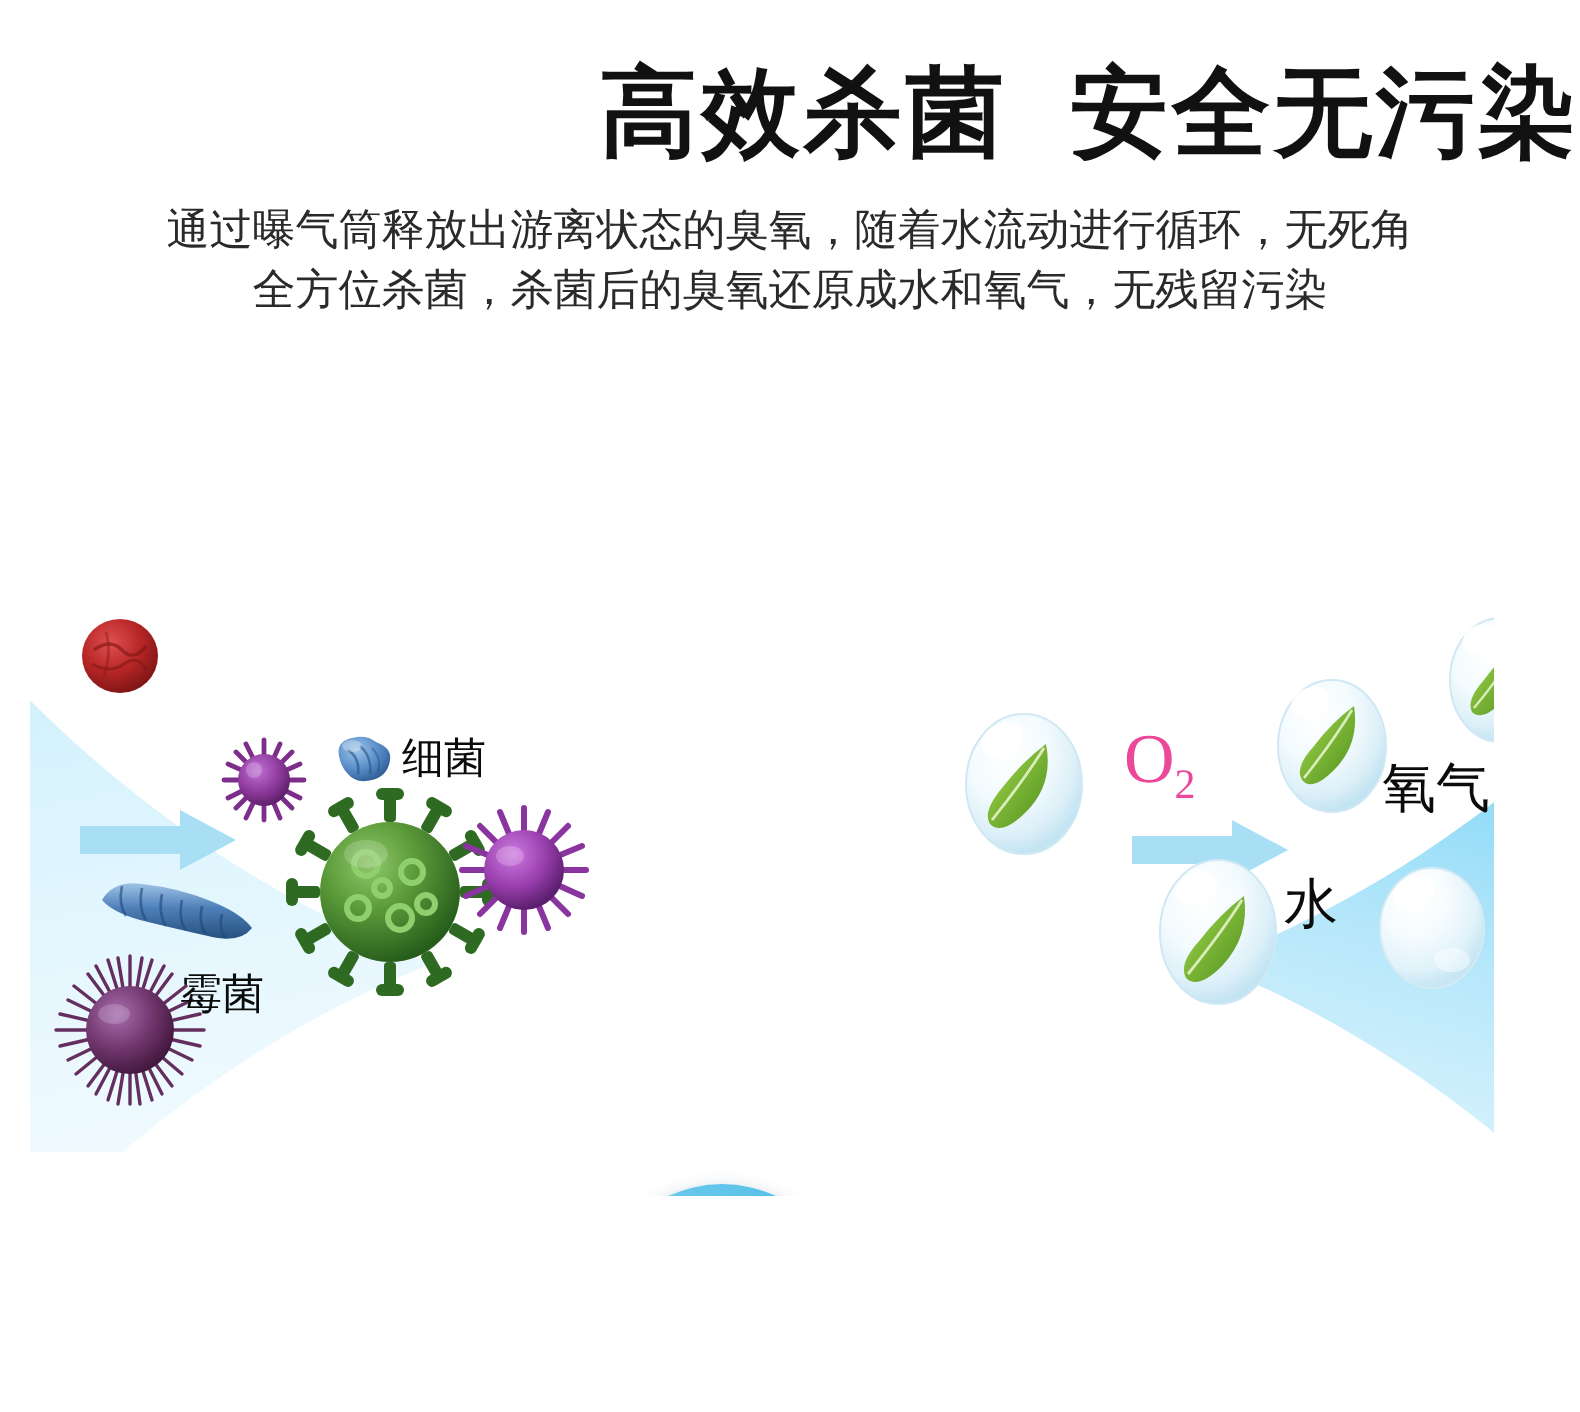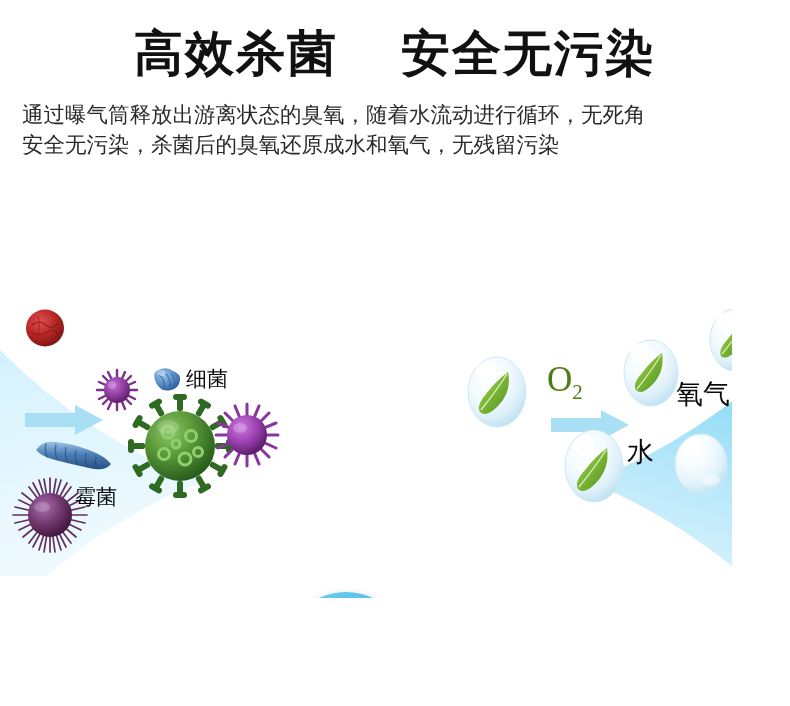--- a/index.html
+++ b/index.html
@@ -4,33 +4,33 @@
 <style>
   html,body{margin:0;padding:0;background:#ffffff;}
   body{
     width:790px;height:706px;position:relative;overflow:hidden;
     font-family:"Liberation Serif","DejaVu Serif",serif;
   }
 
   
   #header{position:absolute;left:0;top:0;width:790px;}
   #title{
-    text-align:center;font-size:49px;line-height:1.0;font-weight:700;
+    text-align:right;font-size:49px;line-height:1.0;font-weight:700;
     color:#111111;letter-spacing:2px;margin-top:33px;
-    font-family:Liberation Mono, monospace;
+    font-family:Liberation Sans, sans-serif;
     white-space:pre;
   }
   #subtitle{
-    font-size:21.5px;line-height:30px;color:#2a2a2a;
+    text-align:center;font-size:21.5px;line-height:30px;color:#2a2a2a;
     margin-top:18px;padding:0 22px;font-weight:400;
     font-family:"Liberation Serif","DejaVu Serif",serif;
   }
 
   
-  #stage{position:absolute;left:0;top:248px;width:732px;height:350px;overflow:hidden;}
+  #stage{position:absolute;left:15px;top:248px;width:732px;height:350px;overflow:hidden;}
 
   
   .blue-field{
     position:absolute;left:0;top:22px;width:790px;height:306px;
     background:linear-gradient(180deg,#52c8f2 0%,#8ddcf6 26%,#c4ecfa 58%,#e4f6fd 86%,#f2fbfe 100%);
   }
   .blue-field.left{
     left:0;width:400px;
     background:linear-gradient(170deg,#bfeafb 0%,#d8f3fd 30%,#e9f8fe 65%,#f4fcff 100%);
   }
@@ -64,38 +64,38 @@
   }
 
   
   .lbl{
     position:absolute;font-family:"Liberation Sans","DejaVu Sans",sans-serif;
     color:#0b0b0b;white-space:nowrap;z-index:5;
   }
   .lbl.cn{font-size:21px;font-weight:500;}
   .lbl.cn-big{font-size:27px;font-weight:400;}
   .formula{
-    position:absolute;z-index:5;color:#4d7c0f;white-space:nowrap;
+    position:absolute;z-index:5;color:#ec4899;white-space:nowrap;
     font-family:"Liberation Serif","DejaVu Serif",serif;font-size:35px;
   }
   .formula sub{font-size:21px;}
 
   .arrow-flat{position:absolute;z-index:4;}
 
   .germ{position:absolute;z-index:4;}
   .bubble{position:absolute;z-index:4;}
 </style>
 </head>
 <body>
 
 <div id="header">
   <div id="title">高效杀菌  安全无污染</div>
   <div id="subtitle">
     <div>通过曝气筒释放出游离状态的臭氧，随着水流动进行循环，无死角</div>
-    <div>安全无污染，杀菌后的臭氧还原成水和氧气，无残留污染</div>
+    <div>全方位杀菌，杀菌后的臭氧还原成水和氧气，无残留污染</div>
   </div>
 </div>
 
 <div id="stage">
 
   <div class="blue-field left"></div>
   <div class="blue-field right"></div>
   <div class="white-cap" id="cap-top"></div>
   <div class="white-cap" id="cap-bot"></div>
 

